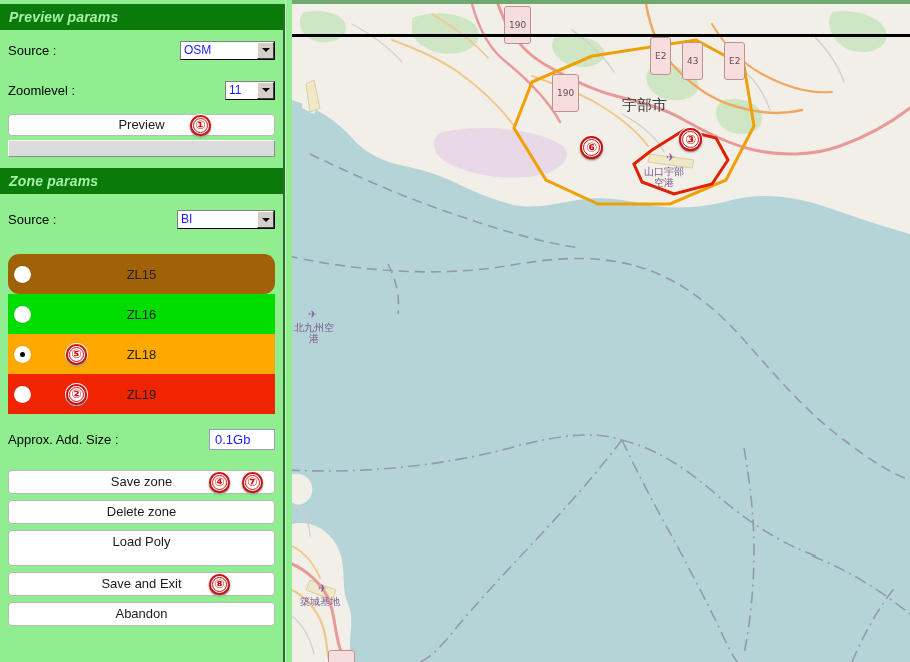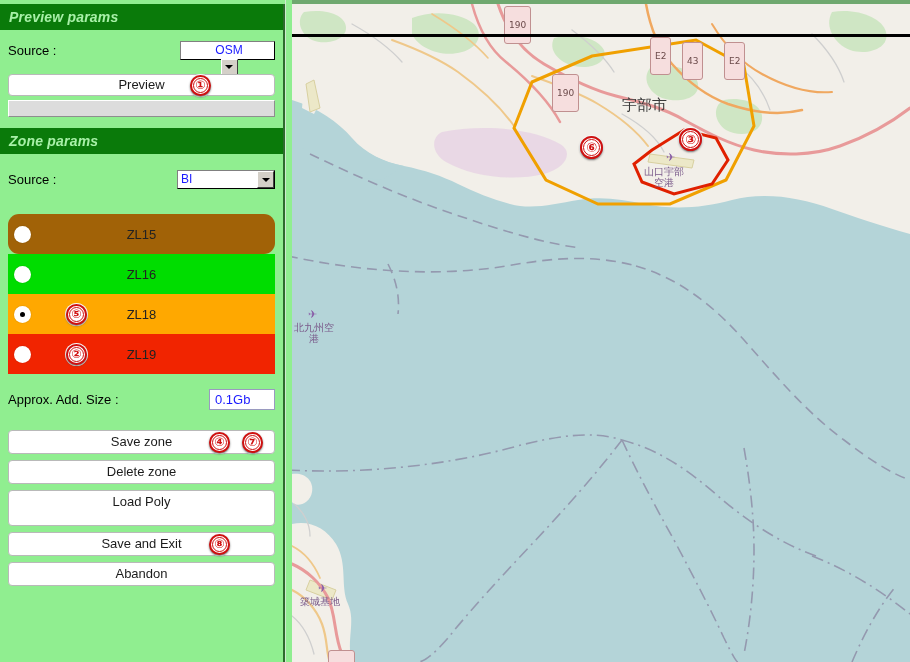--- a/index.html
+++ b/index.html
@@ -61,21 +61,21 @@
     display:flex;align-items:center;justify-content:center;
     flex:0 0 auto;
     margin-right:0;
   }
   .arrowbtn .tri{
     width:0;height:0;
     border-left:4px solid transparent;
     border-right:4px solid transparent;
     border-top:4px solid #000;
   }
-  #src-preview{width:95px;flex-direction:column;}
+  #src-preview{width:95px;}
   #zoomlevel-sel{width:50px;}
 
   .btn{
     display:block;
     margin:4px 8px;
     height:22px;
     background:#ffffff;
     border:1px solid #b9b9b9;
     border-radius:4px;
     box-sizing:border-box;
@@ -211,20 +211,30 @@
       <span class="field-label">Source :</span>
       <span class="spacer"></span>
       <div class="winselect" id="src-preview">
         <span class="val">OSM</span>
         <span class="arrowbtn">
             <span class="tri"></span>
           </span>
       </div>
     </div>
 
+    <div class="field-row">
+      <span class="field-label">Zoomlevel :</span>
+      <span class="spacer"></span>
+      <div class="winselect" id="zoomlevel-sel">
+        <span class="val">11</span>
+        <span class="arrowbtn">
+            <span class="tri"></span>
+          </span>
+      </div>
+    </div>
 
     <div class="btn">
       <span>Preview</span>
       <span class="badge" style="left:181px;top:0px;">①</span>
     </div>
 
     <div class="progressbar"></div>
 
     <div class="section-header" style="margin-top:11px;">Zone params</div>
 

